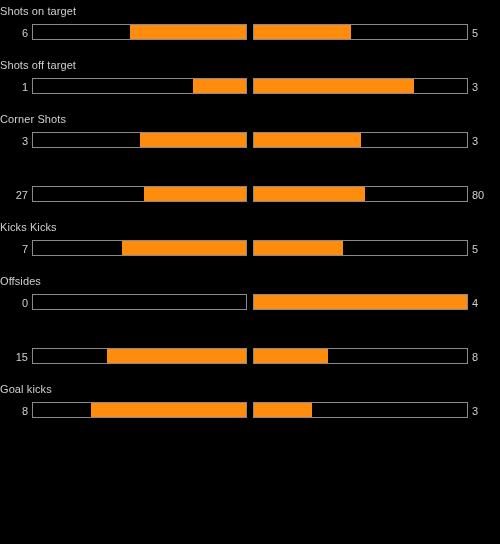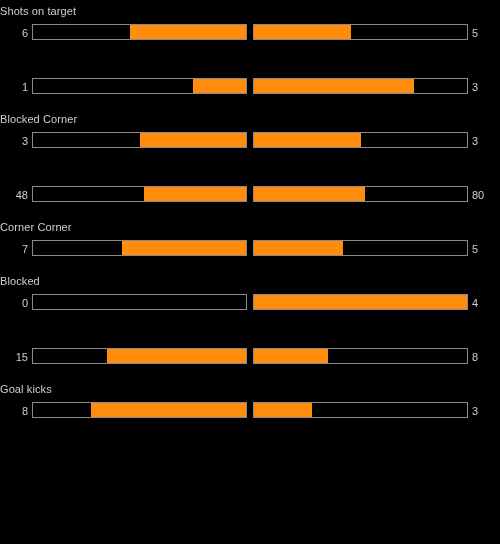--- a/index.html
+++ b/index.html
@@ -97,71 +97,72 @@
           <div class="track left">
             <div class="fill" style="width: 54.5%;"></div>
           </div>
           <div class="track right">
             <div class="fill" style="width: 45.5%;"></div>
           </div>
           <div class="side-value right">5</div>
         </div>
       </div>
       <div class="stat-row">
+        <div class="stat-title">Shots off target</div>
         <div class="bars">
           <div class="side-value left">1</div>
           <div class="track left">
             <div class="fill" style="width: 25%;"></div>
           </div>
           <div class="track right">
             <div class="fill" style="width: 75%;"></div>
           </div>
           <div class="side-value right">3</div>
         </div>
       </div>
       <div class="stat-row">
-        <div class="stat-title">Blocked Corner</div>
+        <div class="stat-title">Corner Shots</div>
         <div class="bars">
           <div class="side-value left">3</div>
           <div class="track left">
             <div class="fill" style="width: 50%;"></div>
           </div>
           <div class="track right">
             <div class="fill" style="width: 50%;"></div>
           </div>
           <div class="side-value right">3</div>
         </div>
       </div>
       <div class="stat-row">
         <div class="bars">
-          <div class="side-value left">48</div>
+          <div class="side-value left">27</div>
           <div class="track left">
             <div class="fill" style="width: 48%;"></div>
           </div>
           <div class="track right">
             <div class="fill" style="width: 52%;"></div>
           </div>
           <div class="side-value right">80</div>
         </div>
       </div>
       <div class="stat-row">
-        <div class="stat-title">Corner Corner</div>
+        <div class="stat-title">Kicks Kicks</div>
         <div class="bars">
           <div class="side-value left">7</div>
           <div class="track left">
             <div class="fill" style="width: 58.3%;"></div>
           </div>
           <div class="track right">
             <div class="fill" style="width: 41.7%;"></div>
           </div>
           <div class="side-value right">5</div>
         </div>
       </div>
       <div class="stat-row">
-        <div class="stat-title">Blocked</div>
+        <div class="stat-title">Offsides</div>
         <div class="bars">
           <div class="side-value left">0</div>
           <div class="track left">
             <div class="fill" style="width: 0%;"></div>
           </div>
           <div class="track right">
             <div class="fill" style="width: 100%;"></div>
           </div>
           <div class="side-value right">4</div>
         </div>

